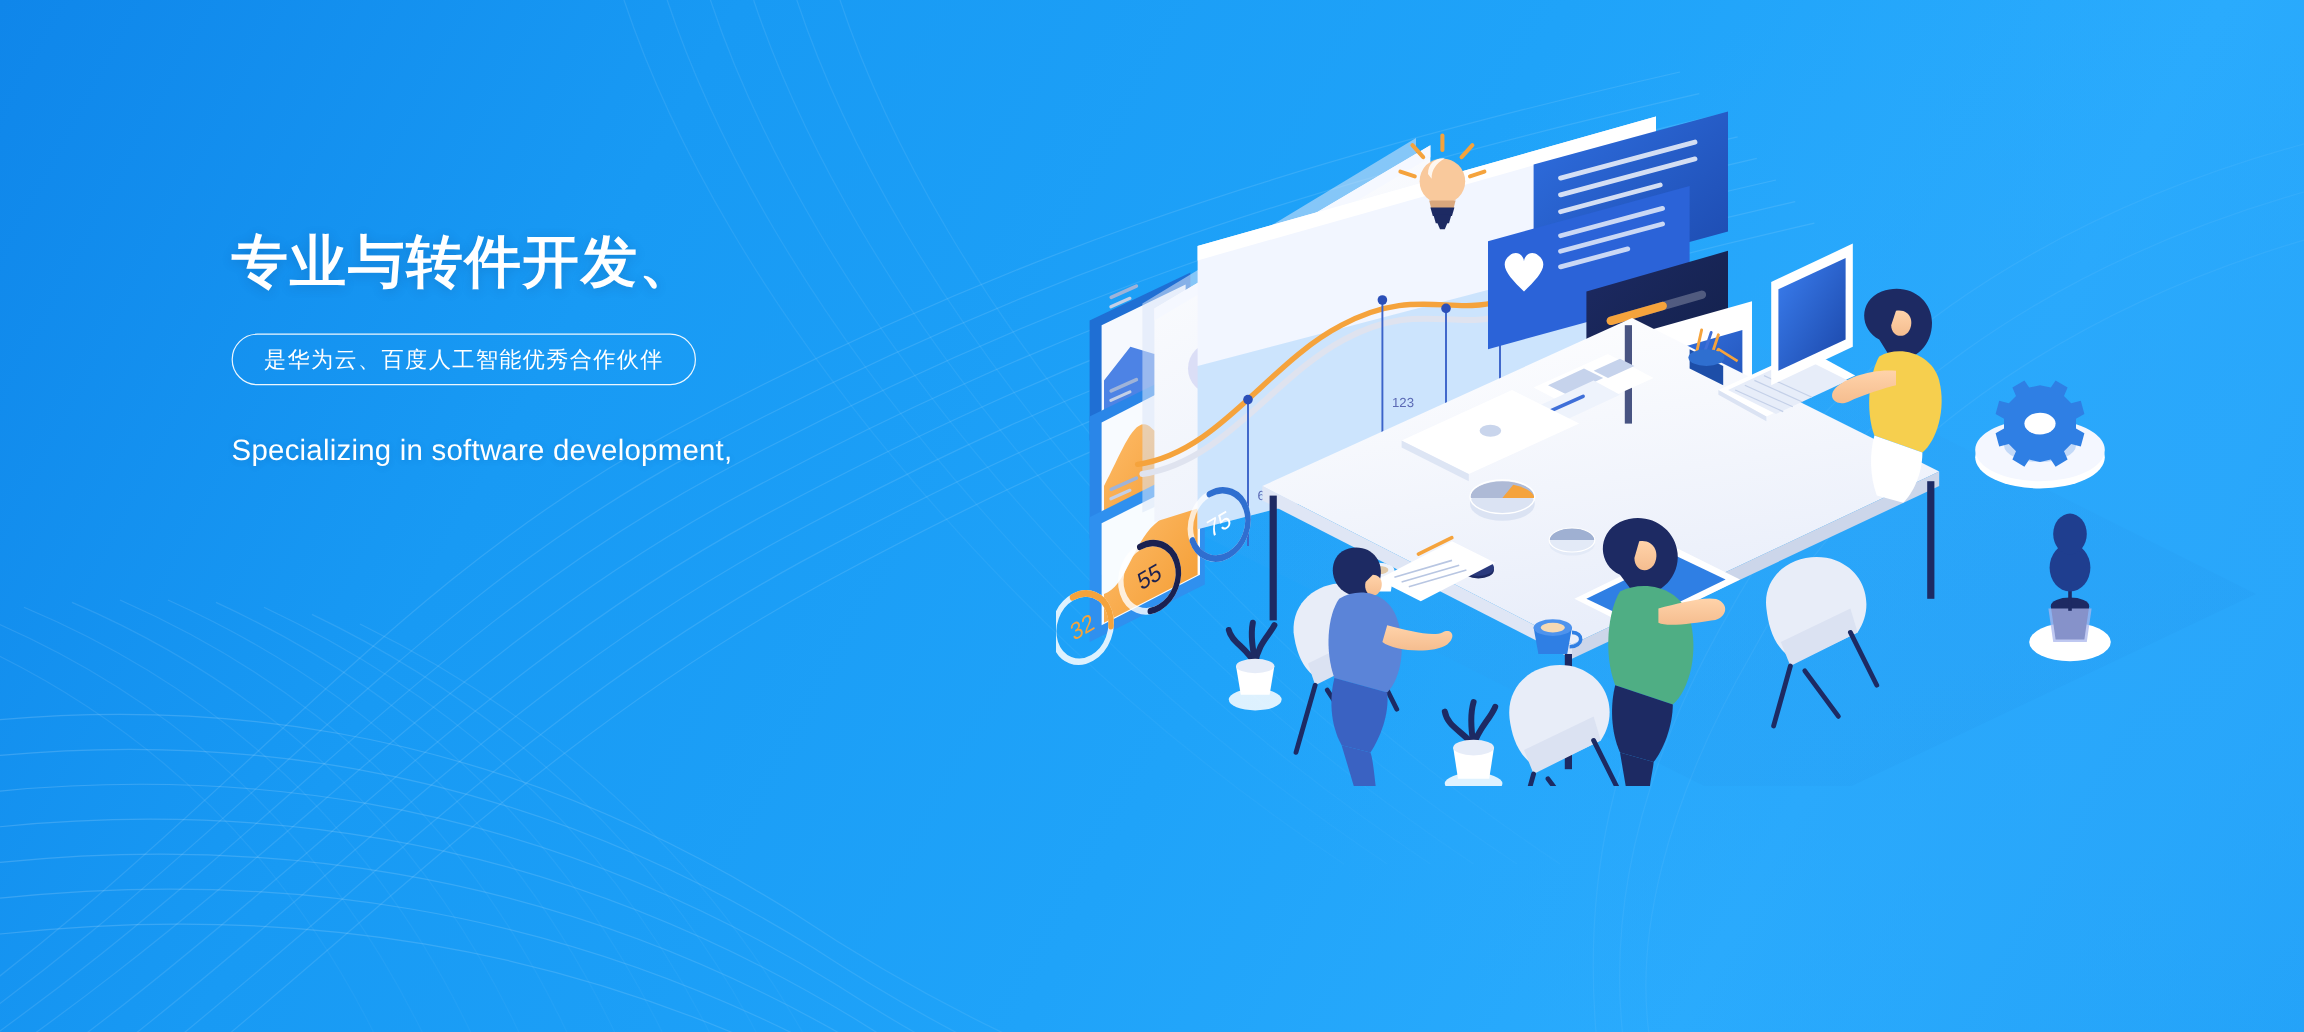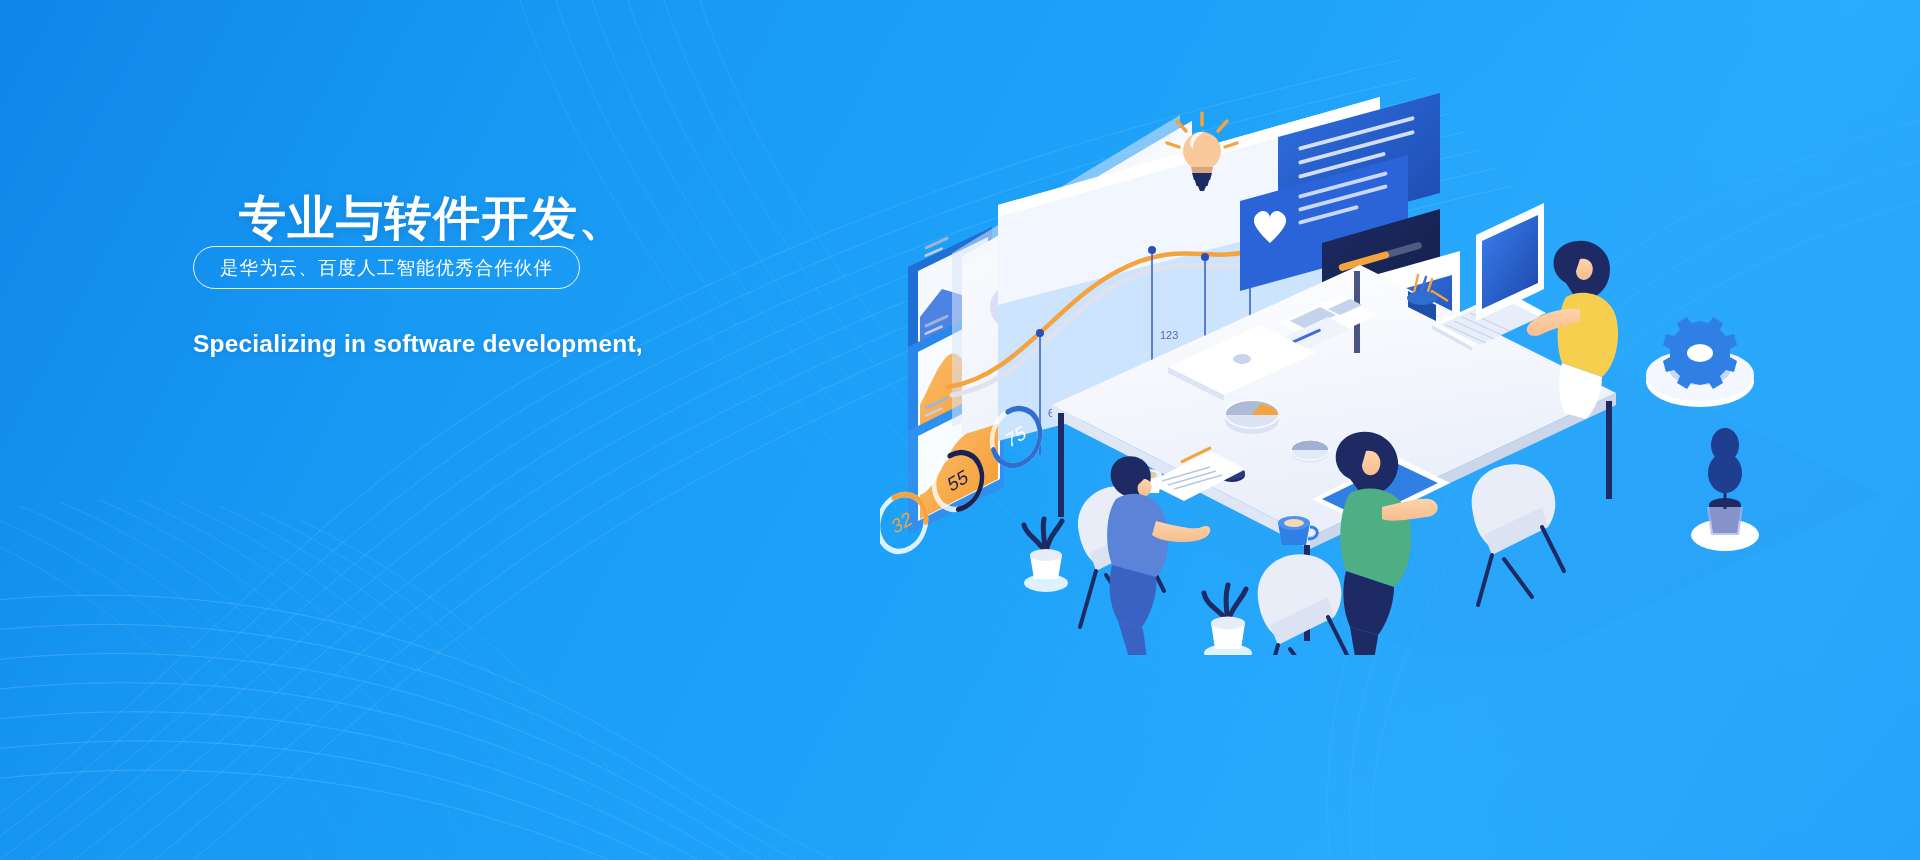--- a/index.html
+++ b/index.html
@@ -34,42 +34,43 @@
 
   .headline {
     color:#ffffff;
     font-size:47px;
     line-height:56px;
     font-weight:700;
     letter-spacing:1.5px;
     text-shadow:0 2px 10px rgba(0,40,90,.18);
     white-space:nowrap;
   }
-  .headline .hl-line { display:block;margin-left:46px; }
+  .headline .hl-line { display:block; }
 
   .pill {
+    margin-top:32px;
     display:inline-flex;
     align-items:center;
     justify-content:center;
     height:43px;
     padding:0 26px;
     border:1.5px solid rgba(255,255,255,.92);
     border-radius:23px;
     color:#ffffff;
     font-size:18.5px;
     letter-spacing:1.1px;
     white-space:nowrap;
   }
 
   .subcopy {
     margin-top:38px;
     color:#ffffff;
     font-size:24.5px;
     line-height:33px;
-    font-weight:700;
+    font-weight:400;
     letter-spacing:.2px;
     text-shadow:0 1px 6px rgba(0,40,90,.14);
   }
   .subcopy .sub-line { display:block; white-space:nowrap; }
 
   
   .illustration {
     position:absolute;
     left:880px; top:75px;
     width:1020px; height:580px;

